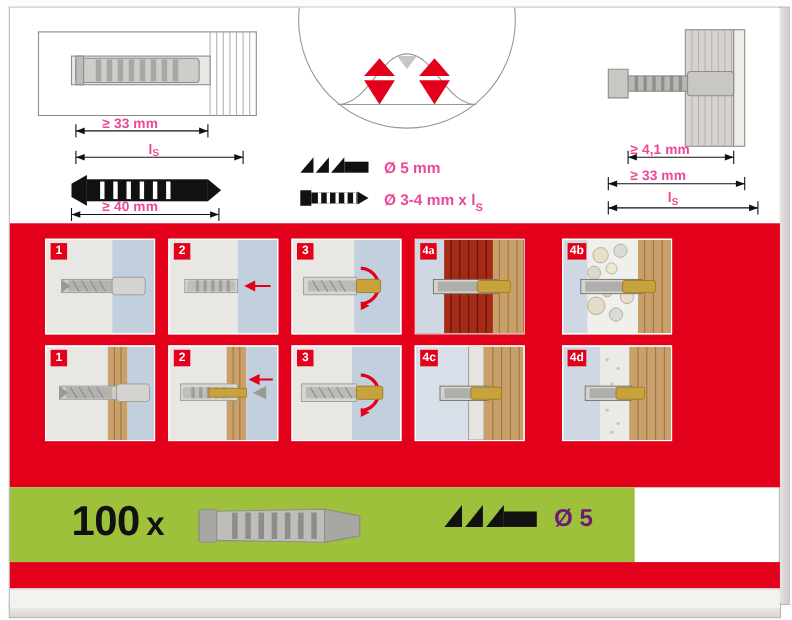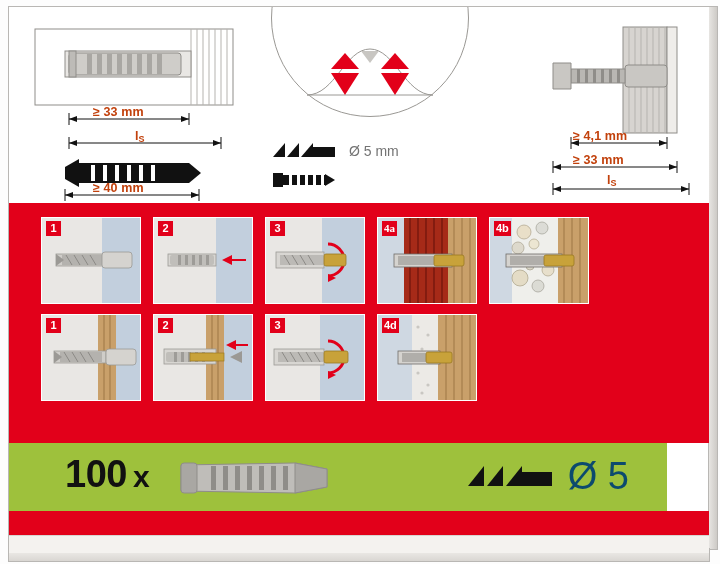--- a/index.html
+++ b/index.html
@@ -85,36 +85,36 @@
     width: 180px; height: 180px;
   }
   .diagram-center {
     position: absolute;
     left: 262px; top: 132px;
     width: 200px; height: 62px;
   }
 
   .dim-label {
     font-size: 12.5px;
-    color: #c2410c;
+    color: #ec4899;
     font-weight: 700;
     letter-spacing: .1px;
     white-space: nowrap;
     text-align: right;
   }
   .dim-label sub {
     font-size: 9px;
     vertical-align: baseline;
     position: relative;
     top: 2px;
   }
   .spec-text {
     font-size: 14px;
-    color: #737373;
-    font-weight: 400;
+    color: #ec4899;
+    font-weight: 700;
     white-space: nowrap;
   }
   .spec-text sub {
     font-size: 10px;
     position: relative;
     top: 3px;
   }
 
   
   .red-band {
@@ -134,21 +134,21 @@
     margin-bottom: 10px;
   }
   .step-cell {
     position: relative;
     width: 98px;
     height: 85px;
     background: #ffffff;
     border: 1px solid #ffffff;
     overflow: hidden;
   }
-  .step-cell.wide-gap { }
+  .step-cell.wide-gap { margin-left: 22px; }
   .step-num {
     position: absolute;
     left: 4px; top: 3px;
     min-width: 15px;
     height: 15px;
     padding: 0 2px;
     background: #e2001a;
     color: #ffffff;
     font-size: 11px;
     font-weight: 700;
@@ -157,21 +157,21 @@
     z-index: 5;
     box-sizing: border-box;
   }
   .step-cell.dark { background: #8a1a10; font-family: Liberation Serif, serif; }
   .step-art { position: absolute; inset: 0; }
 
   
   .green-band {
     position: absolute;
     left: 9px; top: 443px;
-    width: 658px; height: 68px;
+    width: 568px; height: 68px;
     background: #9ec13c;
   }
   .qty {
     position: absolute;
     left: 56px; top: 10px;
     font-size: 38px;
     font-weight: 700;
     color: #111;
     letter-spacing: -.5px;
   }
@@ -186,23 +186,23 @@
     width: 160px; height: 46px;
   }
   .diam-group {
     position: absolute;
     right: 38px; top: 12px;
     display: flex;
     align-items: center;
     gap: 14px;
   }
   .diam-text {
-    font-size: 38px;
-    font-weight: 400;
-    color: #0c4a6e;
+    font-size: 22px;
+    font-weight: 700;
+    color: #701a75;
   }
   
   .red-foot {
     position: absolute;
     left: 9px; top: 511px;
     width: 700px; height: 24px;
     background: #e2001a;
   }
   .white-foot {
     position: absolute;
@@ -338,20 +338,23 @@
             <g fill="#ffffff">
               <rect x="18" y="6" width="3" height="10"></rect>
               <rect x="26" y="6" width="3" height="10"></rect>
               <rect x="34" y="6" width="3" height="10"></rect>
               <rect x="42" y="6" width="3" height="10"></rect>
               <rect x="50" y="6" width="3" height="10"></rect>
             </g>
             <polygon points="54,5 64,11 54,17" fill="#111"></polygon>
           </svg>
         </span>
+        <span class="spec-text">
+          <span>Ø 3-4 mm x l</span><sub>S</sub>
+        </span>
       </div>
     </div>
 
     <div class="diagram-right">
       <svg width="180" height="180" viewBox="0 0 180 180">
 
         <rect x="94" y="6" width="44" height="106" fill="#d7d4d0" stroke="#8f8d89" stroke-width="1"></rect>
         <g stroke="#b5b3af" stroke-width="1">
           <line x1="100" y1="6" x2="100" y2="112"></line>
           <line x1="106" y1="6" x2="106" y2="112"></line>
@@ -599,20 +602,39 @@
               <line x1="32" y1="37" x2="38" y2="47"></line>
               <line x1="40" y1="37" x2="46" y2="47"></line>
               <line x1="48" y1="37" x2="54" y2="47"></line>
             </g>
             <path d="M62 26 A 16 16 0 0 1 62 58" stroke="#e2001a" stroke-width="3" fill="none"></path>
             <polygon points="62,56 70,60 62,64" fill="#e2001a"></polygon>
             <rect x="58" y="36" width="24" height="12" rx="2" fill="#c8a23a" stroke="#9b7a22" stroke-width="0.8"></rect>
           </svg>
         </div>
 
+        <div class="step-cell">
+          <div class="step-num">4c</div>
+          <svg class="step-art" viewBox="0 0 98 85">
+            <rect x="0" y="0" width="98" height="85" fill="#cfd8e2"></rect>
+            <path d="M0 85 A 56 56 0 0 1 52 30 L52 85 Z" fill="#dde4ec"></path>
+            <rect x="0" y="0" width="48" height="85" fill="#d8dfe8"></rect>
+            <rect x="48" y="0" width="14" height="85" fill="#e6e4e0" stroke="#9b9995" stroke-width="0.8"></rect>
+            <rect x="62" y="0" width="36" height="85" fill="#c9a06a"></rect>
+            <g stroke="#9d7744" stroke-width="1">
+              <line x1="70" y1="0" x2="70" y2="85"></line>
+              <line x1="78" y1="0" x2="78" y2="85"></line>
+              <line x1="86" y1="0" x2="86" y2="85"></line>
+              <line x1="94" y1="0" x2="94" y2="85"></line>
+            </g>
+            <rect x="22" y="36" width="44" height="13" fill="#d5d3cf" stroke="#6f6d69" stroke-width="0.8"></rect>
+            <rect x="26" y="38" width="26" height="9" fill="#b0aeaa"></rect>
+            <rect x="50" y="37" width="28" height="11" rx="2" fill="#c8a23a" stroke="#9b7a22" stroke-width="0.8"></rect>
+          </svg>
+        </div>
 
         <div class="step-cell wide-gap">
           <div class="step-num">4d</div>
           <svg class="step-art" viewBox="0 0 98 85">
             <rect x="0" y="0" width="98" height="85" fill="#ffffff"></rect>
             <rect x="0" y="0" width="34" height="85" fill="#cfd8e2"></rect>
             <rect x="34" y="0" width="26" height="85" fill="#eceae6"></rect>
             <g fill="#c9c7c2">
               <circle cx="40" cy="12" r="1.6"></circle>
               <circle cx="50" cy="20" r="1.6"></circle>

